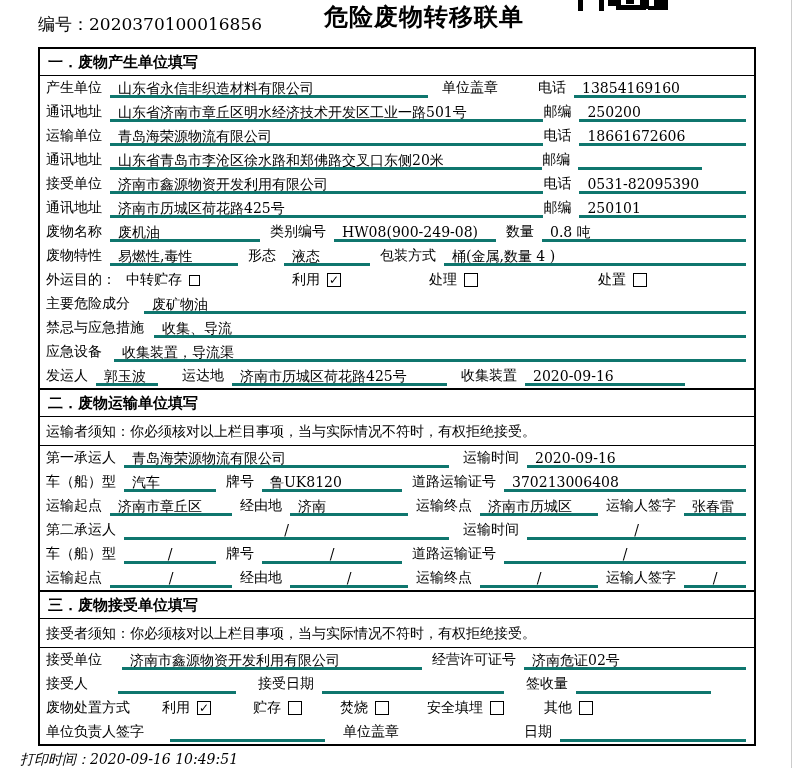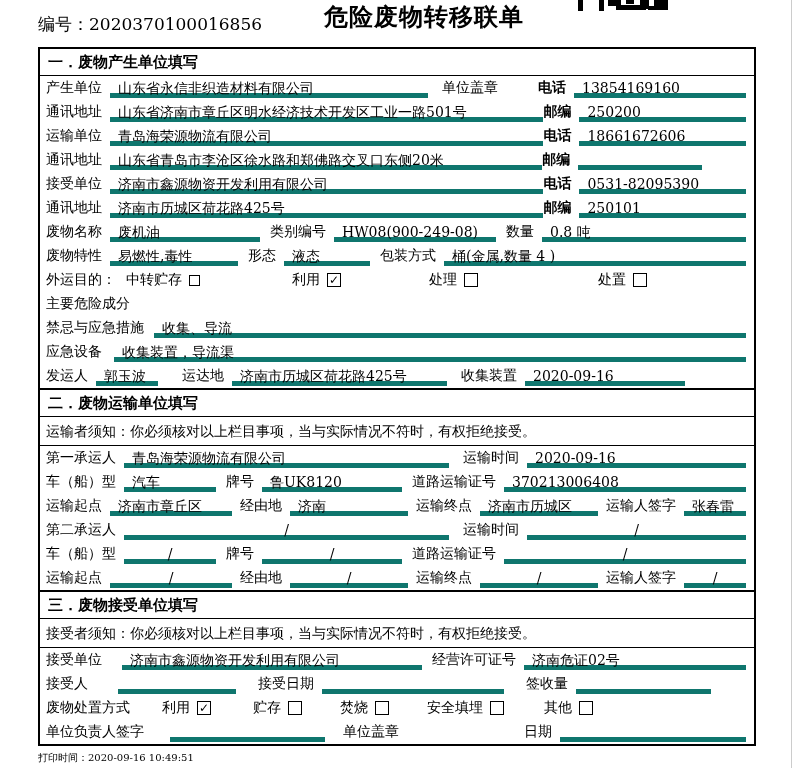--- a/index.html
+++ b/index.html
@@ -29,35 +29,35 @@
   .sec{border-top:2px solid #000;}
   .sec:first-child{border-top:none;}
   .sec-title{
     height:26px;line-height:26px;padding-left:8px;font-weight:bold;font-size:15px;
     font-family:Liberation Serif, serif;border-bottom:1px solid #000;
   }
   .notice{height:28px;line-height:28px;padding-left:6px;border-bottom:1px solid #000;font-size:14px;}
   .row{display:flex;align-items:center;height:24px;padding:0 8px 0 6px;white-space:nowrap;}
   .lbl{flex:0 0 auto;}
   .uv{
-    display:inline-block;border-bottom:5px solid #0f766e;height:20px;line-height:20px;
+    display:inline-block;border-bottom:3px solid #0f766e;height:20px;line-height:20px;
     margin-left:8px;padding-left:8px;box-sizing:border-box;overflow:visible;
   }
   .uv.c{text-align:center;padding-left:0;}
   .uv.grow{flex:1 1 auto;}
   .ml8{margin-left:8px;text-align:right;}  .ml10{margin-left:10px;} .ml14{margin-left:14px;}
-  .mla{margin-left:auto;font-weight:bold;}
+  .mla{margin-left:auto;}
   .opt{display:inline-flex;align-items:center;}
   .cb{
     display:inline-flex;align-items:center;justify-content:center;
     width:12px;height:12px;border:1px solid #000;margin-left:7px;
     font-size:12px;line-height:12px;font-family:"DejaVu Sans","Liberation Sans",sans-serif;
   }
   .cb-sm{width:9px;height:9px;font-size:9px;}
-  .footer{position:absolute;left:38px;top:751px;font-size:10px;white-space:nowrap;}
+  .footer{position:absolute;left:20px;top:751px;font-size:14px;white-space:nowrap;font-style:italic;}
 </style>
 </head>
 <body>
 
 <div class="edge"></div>
 
 <div class="serial">
   <span>编号：</span><span>2020370100016856</span>
 </div>
 
@@ -154,20 +154,21 @@
         <span class="cb"></span>
       </span>
       <span class="opt" style="margin-left:120px">
         <span>处置</span>
         <span class="cb"></span>
       </span>
     </div>
 
     <div class="row">
       <span class="lbl">主要危险成分</span>
+      <span class="uv grow" style="margin-left:14px">废矿物油</span>
     </div>
 
     <div class="row">
       <span class="lbl">禁忌与应急措施</span>
       <span class="uv grow" style="margin-left:10px">收集、导流</span>
     </div>
 
     <div class="row">
       <span class="lbl">应急设备</span>
       <span class="uv grow" style="margin-left:12px">收集装置，导流渠</span>

